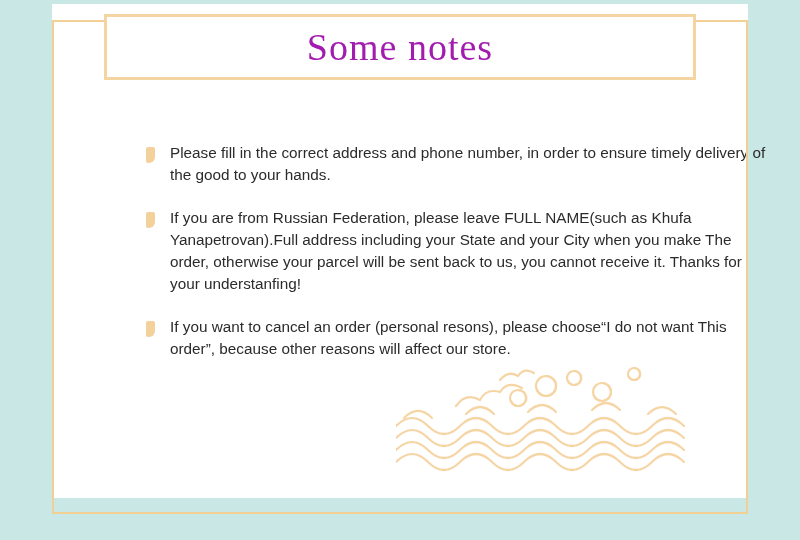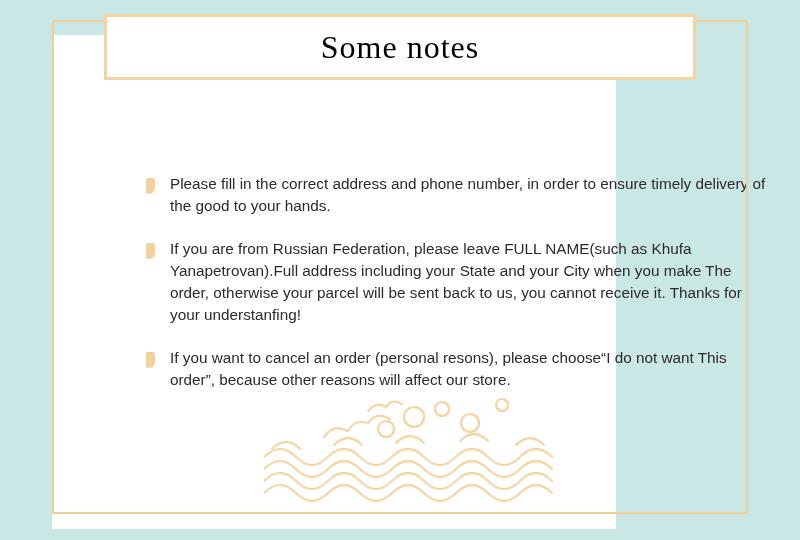--- a/index.html
+++ b/index.html
@@ -19,22 +19,22 @@
     width: 800px;
     height: 540px;
     background: #c9e7e4;
     box-sizing: border-box;
   }
 
   
   .card {
     position: absolute;
     left: 52px;
-    top: 35px;
-    width: 564px;
+    top: 4px;
+    width: 696px;
     height: 494px;
     background: #ffffff;
     box-sizing: border-box;
   }
 
   
   .card-frame {
     position: absolute;
     left: 52px;
     top: 20px;
@@ -54,23 +54,23 @@
     height: 66px;
     background: #ffffff;
     border: 3px solid #f4d4a0;
     box-sizing: border-box;
     display: flex;
     align-items: center;
     justify-content: center;
   }
   .title-text {
     font-family: "Liberation Serif", serif;
-    font-size: 32px;
+    font-size: 38px;
     font-weight: 400;
-    color: #000000;
+    color: #a21caf;
     letter-spacing: 1px;
     white-space: nowrap;
   }
 
   
   .notes {
     position: absolute;
     left: 92px;
     top: 138px;
     width: 630px;

